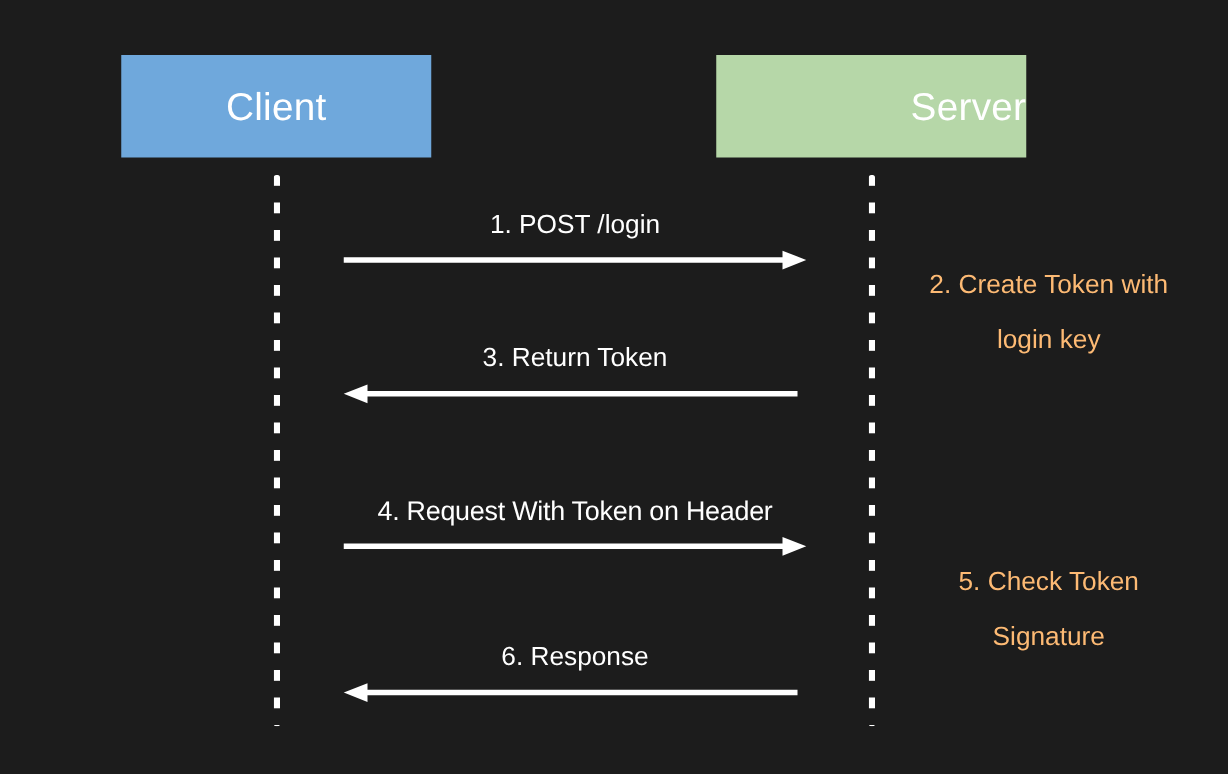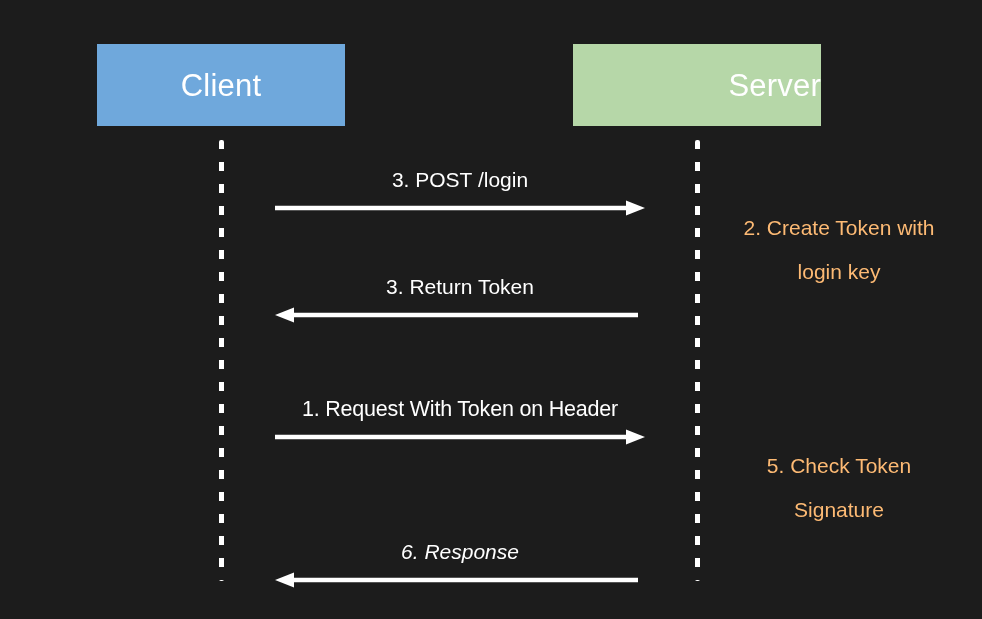--- a/index.html
+++ b/index.html
@@ -99,21 +99,21 @@
     overflow: visible;
   }
   .message-arrow svg {
     display: block;
     overflow: visible;
   }
 
   #message-1 { top: 167px; }
   #message-3 { top: 274px; }
   #message-4 { top: 396px; }
-  #message-6 { top: 539px; font-style: italic; }
+  #message-6 { top: 513px; }
 
   
   .note {
     position: absolute;
     left: 716px;
     width: 246px;
     text-align: center;
     color: #fdba74;
     font-size: 21px;
     line-height: 44px;
@@ -132,41 +132,41 @@
   </div>
 
   <div class="participant" id="participant-server">
     <span class="participant-label">Server</span>
   </div>
 
   <div class="lifeline" id="lifeline-client"></div>
   <div class="lifeline" id="lifeline-server"></div>
 
   <div class="message" id="message-1">
-    <span class="message-label">3. POST /login</span>
+    <span class="message-label">1. POST /login</span>
     <div class="message-arrow">
       <svg width="370" height="18" viewBox="0 0 370 18">
         <line x1="0" y1="9" x2="357" y2="9" stroke="#ffffff" stroke-width="4.5"></line>
         <polygon points="370,9 351,1.5 351,16.5" fill="#ffffff"></polygon>
       </svg>
     </div>
   </div>
 
   <div class="message" id="message-3">
     <span class="message-label">3. Return Token</span>
     <div class="message-arrow">
       <svg width="370" height="18" viewBox="0 0 370 18">
         <line x1="13" y1="9" x2="363" y2="9" stroke="#ffffff" stroke-width="4.5"></line>
         <polygon points="0,9 19,1.5 19,16.5" fill="#ffffff"></polygon>
       </svg>
     </div>
   </div>
 
   <div class="message" id="message-4">
-    <span class="message-label wide">1. Request With Token on Header</span>
+    <span class="message-label wide">4. Request With Token on Header</span>
     <div class="message-arrow">
       <svg width="370" height="18" viewBox="0 0 370 18">
         <line x1="0" y1="9" x2="357" y2="9" stroke="#ffffff" stroke-width="4.5"></line>
         <polygon points="370,9 351,1.5 351,16.5" fill="#ffffff"></polygon>
       </svg>
     </div>
   </div>
 
   <div class="message" id="message-6">
     <span class="message-label">6. Response</span>

